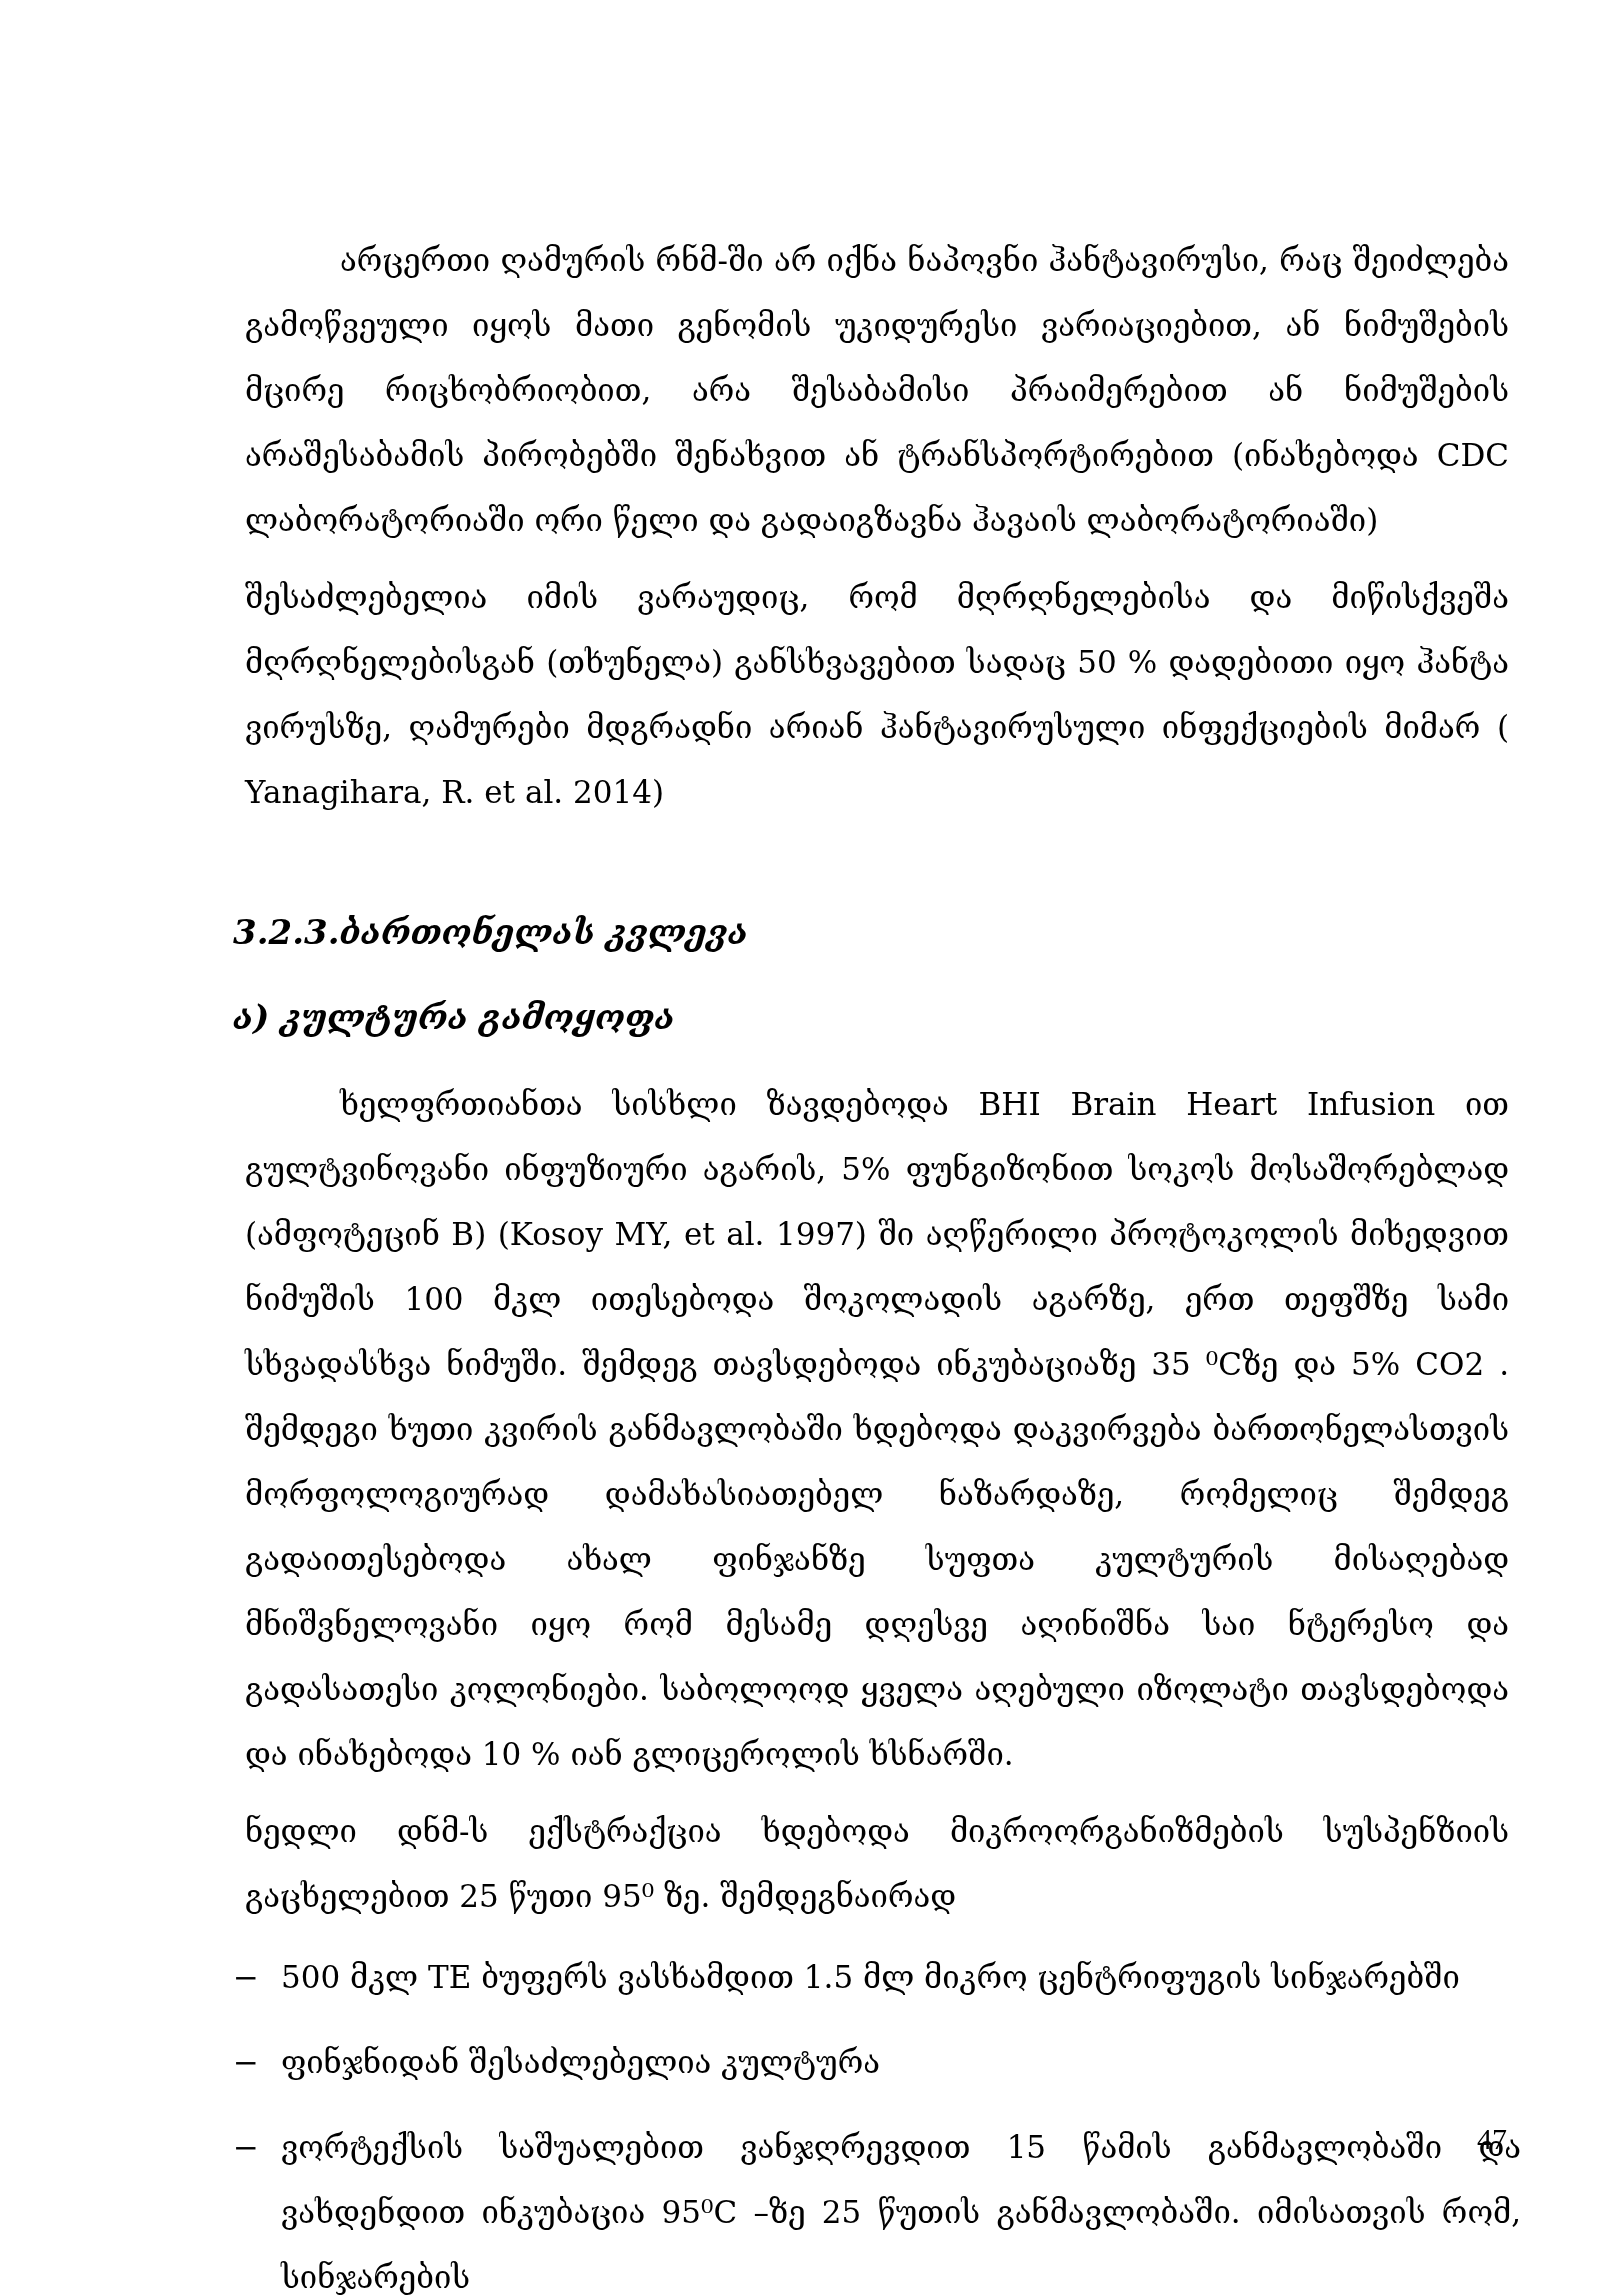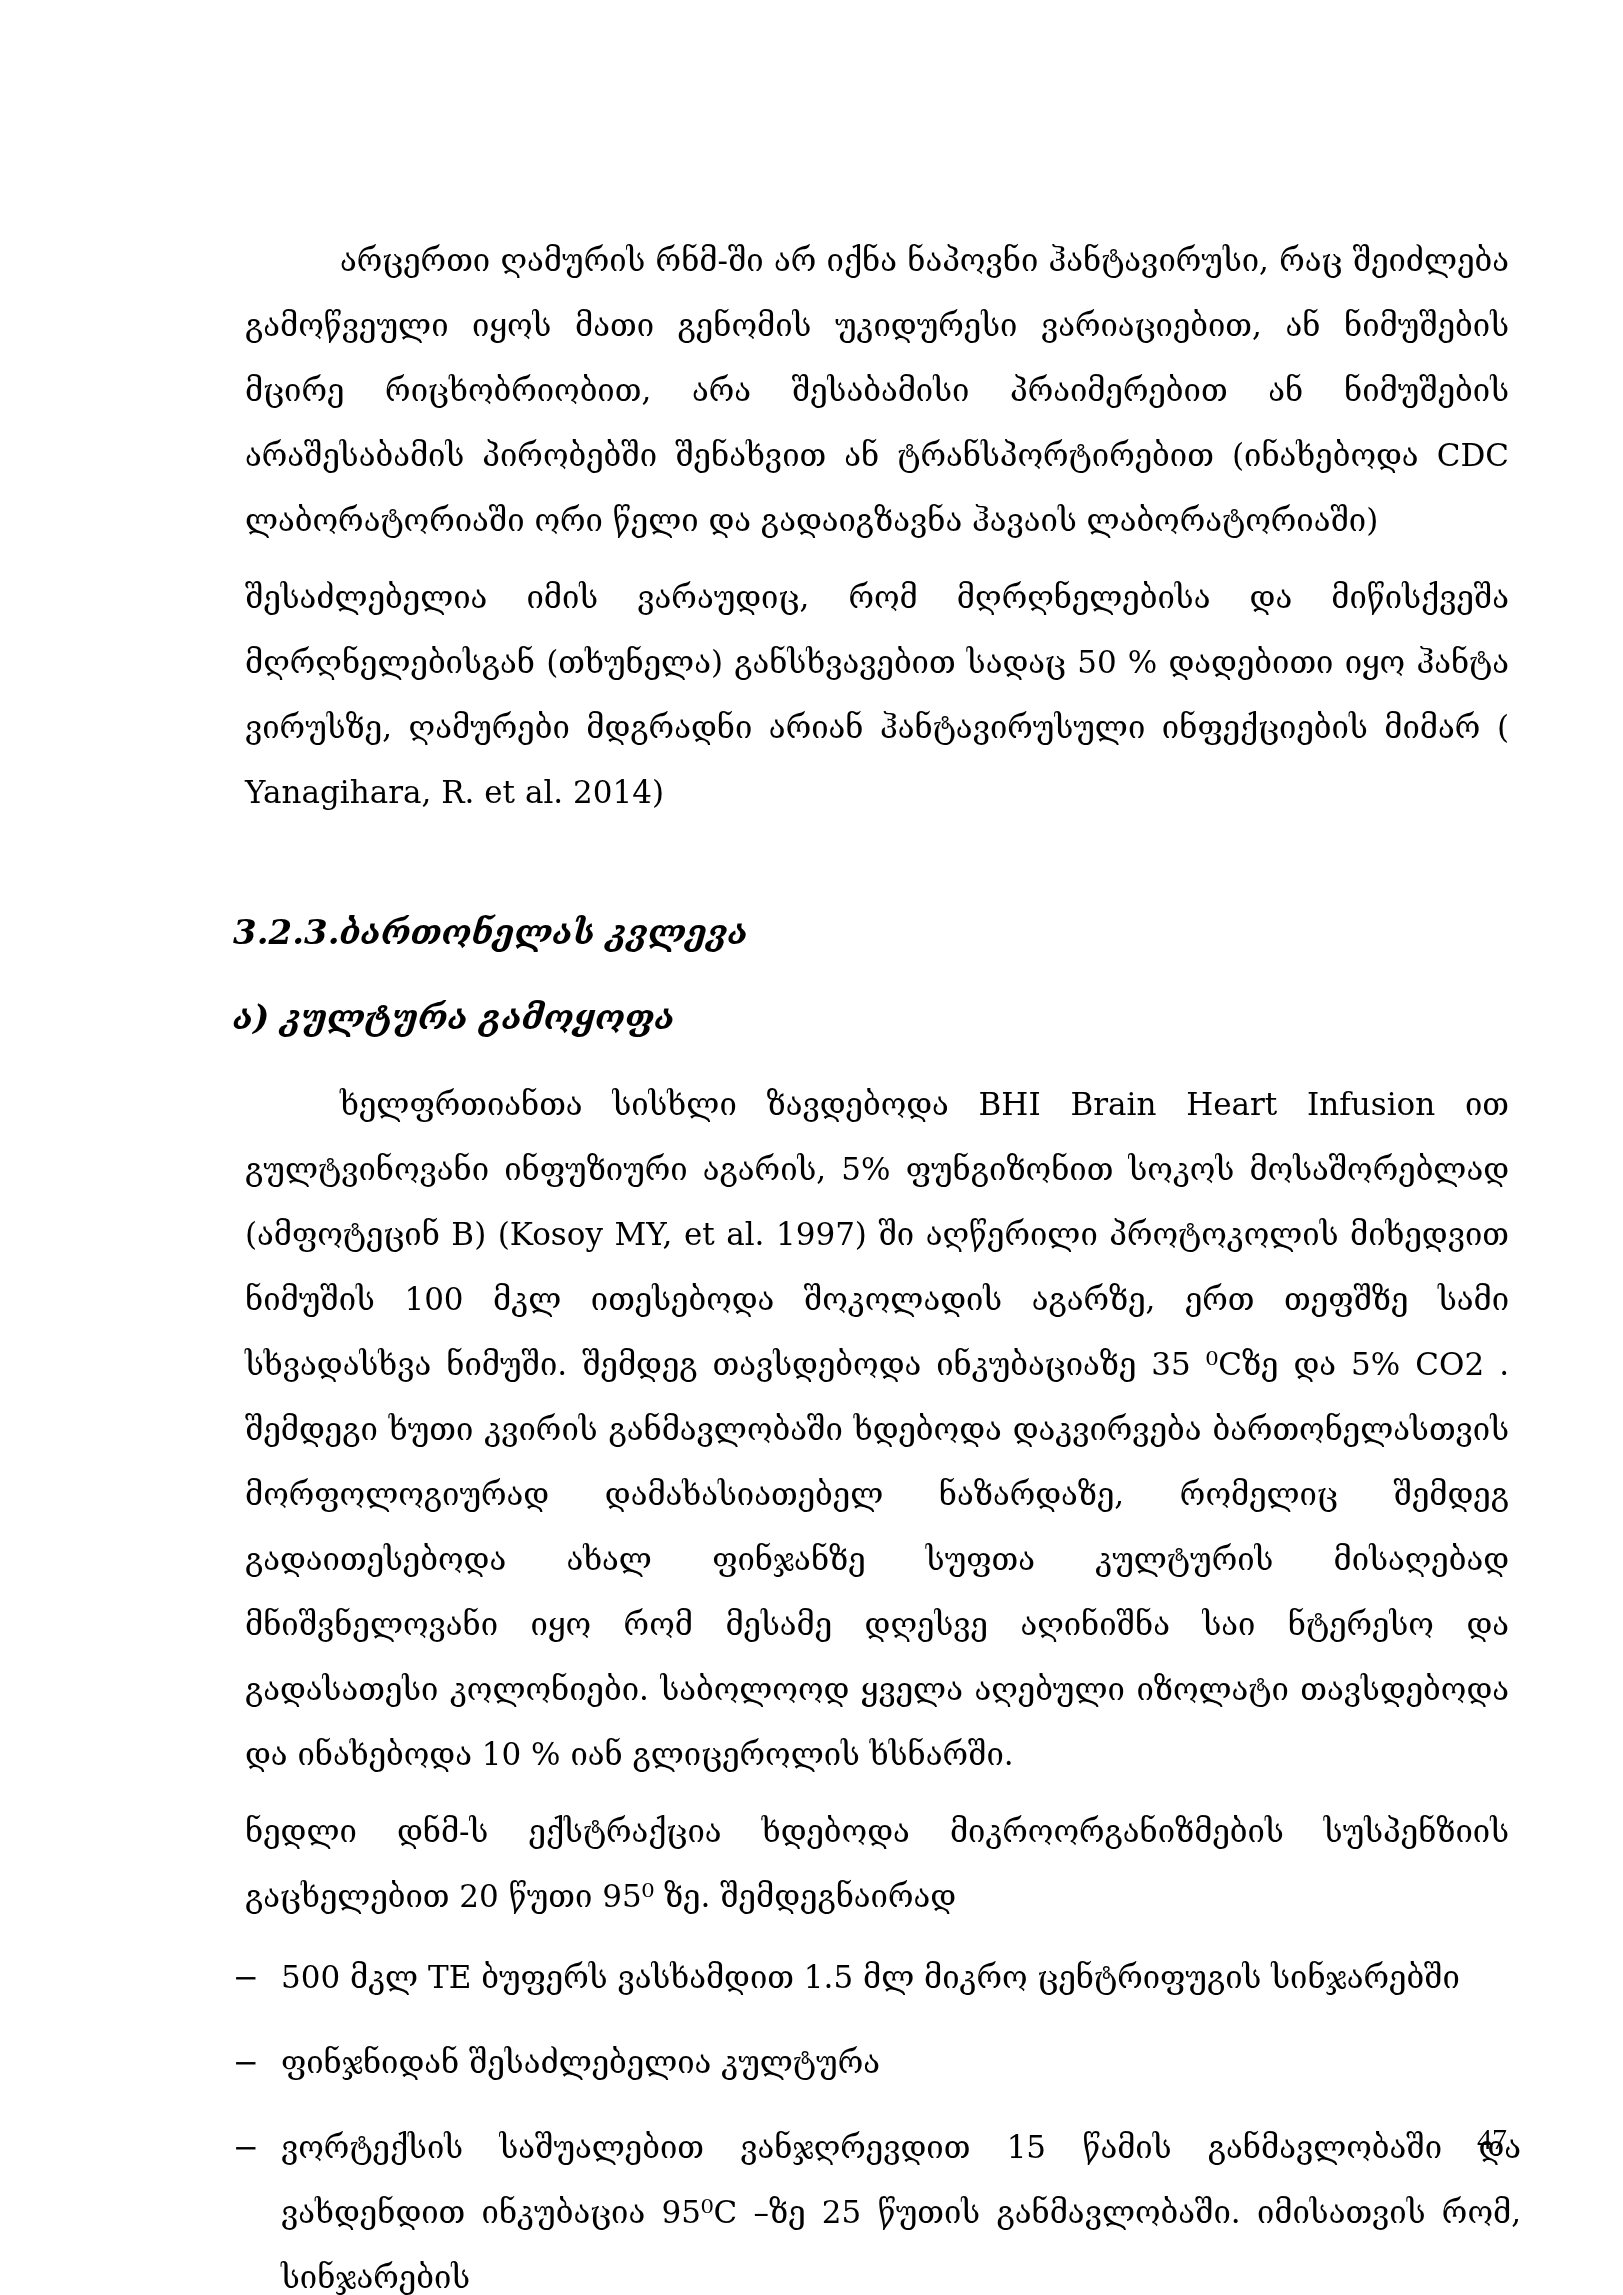--- a/index.html
+++ b/index.html
@@ -82,21 +82,21 @@
     <p class="body first-indent">არცერთი ღამურის რნმ-ში არ იქნა ნაპოვნი ჰანტავირუსი, რაც შეიძლება გამოწვეული იყოს მათი გენომის უკიდურესი  ვარიაციებით, ან ნიმუშების მცირე რიცხობრიობით, არა შესაბამისი პრაიმერებით ან ნიმუშების არაშესაბამის პირობებში შენახვით ან ტრანსპორტირებით (ინახებოდა CDC ლაბორატორიაში ორი წელი და გადაიგზავნა ჰავაის ლაბორატორიაში)</p>
 
     <p class="body">შესაძლებელია იმის ვარაუდიც, რომ მღრღნელებისა და  მიწისქვეშა მღრღნელებისგან (თხუნელა) განსხვავებით სადაც 50 % დადებითი იყო ჰანტა ვირუსზე, ღამურები მდგრადნი არიან ჰანტავირუსული ინფექციების მიმარ ( Yanagihara, R. et al. 2014)</p>
 
     <p class="heading section">3.2.3.ბართონელას კვლევა</p>
 
     <p class="heading">ა) კულტურა გამოყოფა</p>
 
     <p class="body first-indent after-headings">ხელფრთიანთა სისხლი ზავდებოდა BHI Brain Heart Infusion ით გულტვინოვანი ინფუზიური აგარის, 5% ფუნგიზონით სოკოს მოსაშორებლად (ამფოტეცინ B) (Kosoy MY, et al. 1997) ში აღწერილი პროტოკოლის მიხედვით ნიმუშის 100 მკლ  ითესებოდა შოკოლადის აგარზე, ერთ თეფშზე სამი სხვადასხვა ნიმუში.  შემდეგ თავსდებოდა ინკუბაციაზე  35 ⁰Cზე და 5% CO2 . შემდეგი ხუთი კვირის განმავლობაში  ხდებოდა დაკვირვება ბართონელასთვის მორფოლოგიურად დამახასიათებელ ნაზარდაზე, რომელიც შემდეგ გადაითესებოდა ახალ ფინჯანზე სუფთა კულტურის მისაღებად მნიშვნელოვანი იყო რომ მესამე დღესვე აღინიშნა საი ნტერესო და გადასათესი კოლონიები. საბოლოოდ ყველა აღებული იზოლატი თავსდებოდა და ინახებოდა 10 % იან გლიცეროლის ხსნარში.</p>
 
-    <p class="body">ნედლი დნმ-ს ექსტრაქცია ხდებოდა მიკროორგანიზმების  სუსპენზიის გაცხელებით 20 წუთი 95⁰ ზე. შემდეგნაირად</p>
+    <p class="body">ნედლი დნმ-ს ექსტრაქცია ხდებოდა მიკროორგანიზმების  სუსპენზიის გაცხელებით 25 წუთი 95⁰ ზე. შემდეგნაირად</p>
 
     <ul class="bullet-list">
       <li>
         <span class="dash">−</span>
         <span>500 მკლ TE ბუფერს ვასხამდით 1.5 მლ მიკრო ცენტრიფუგის სინჯარებში</span>
       </li>
       <li>
         <span class="dash">−</span>
         <span>ფინჯნიდან შესაძლებელია კულტურა</span>
       </li>

